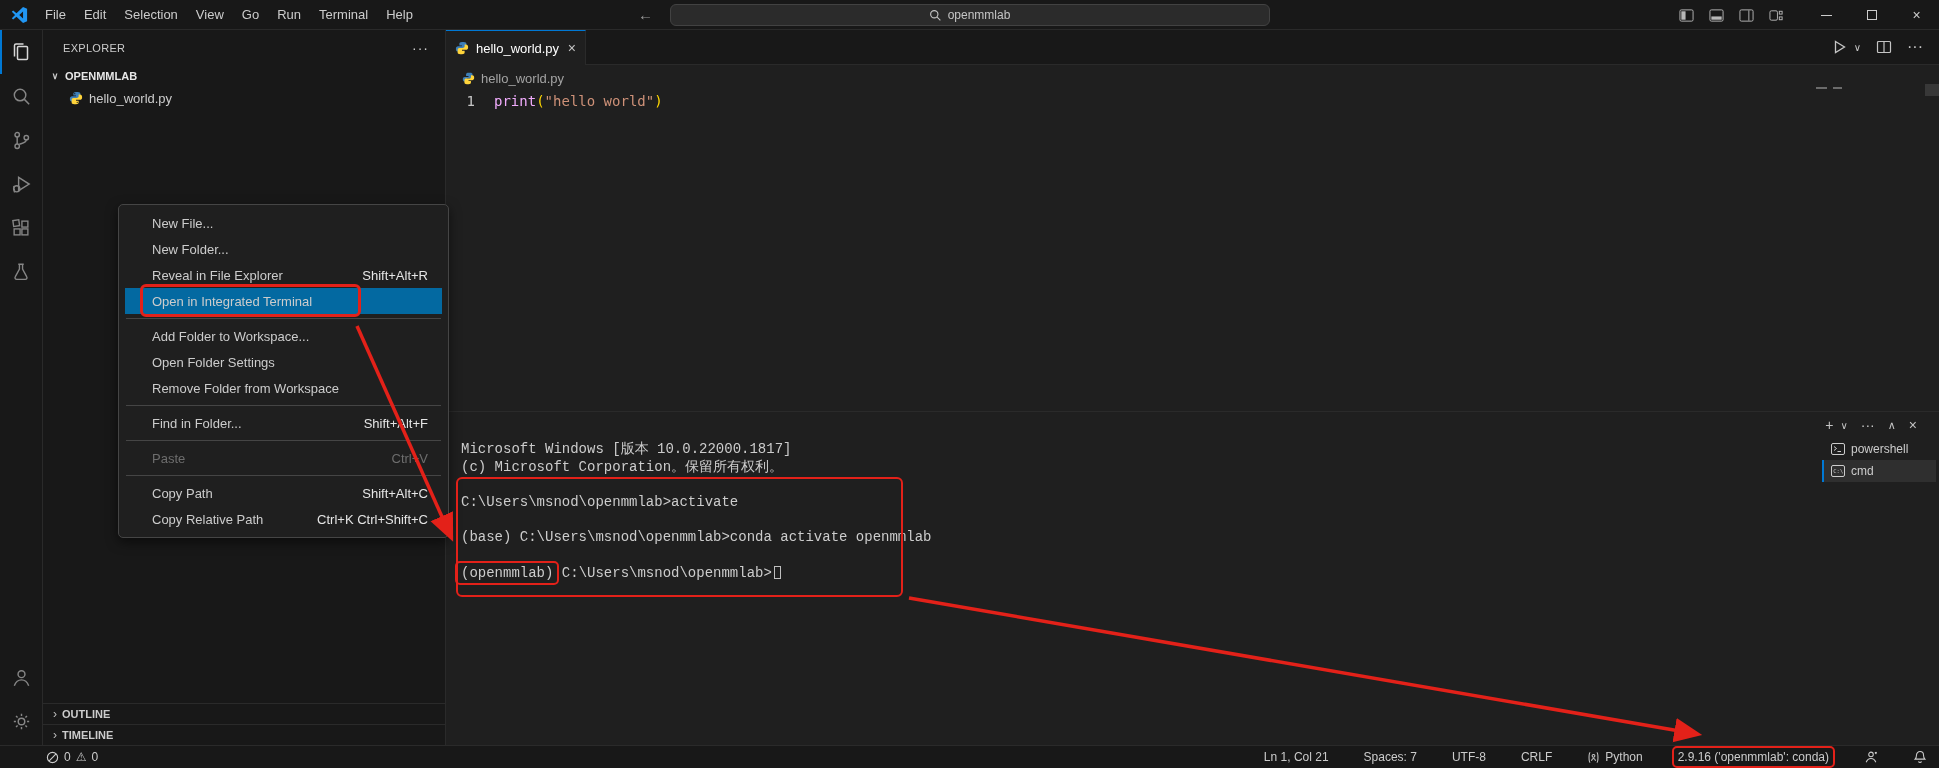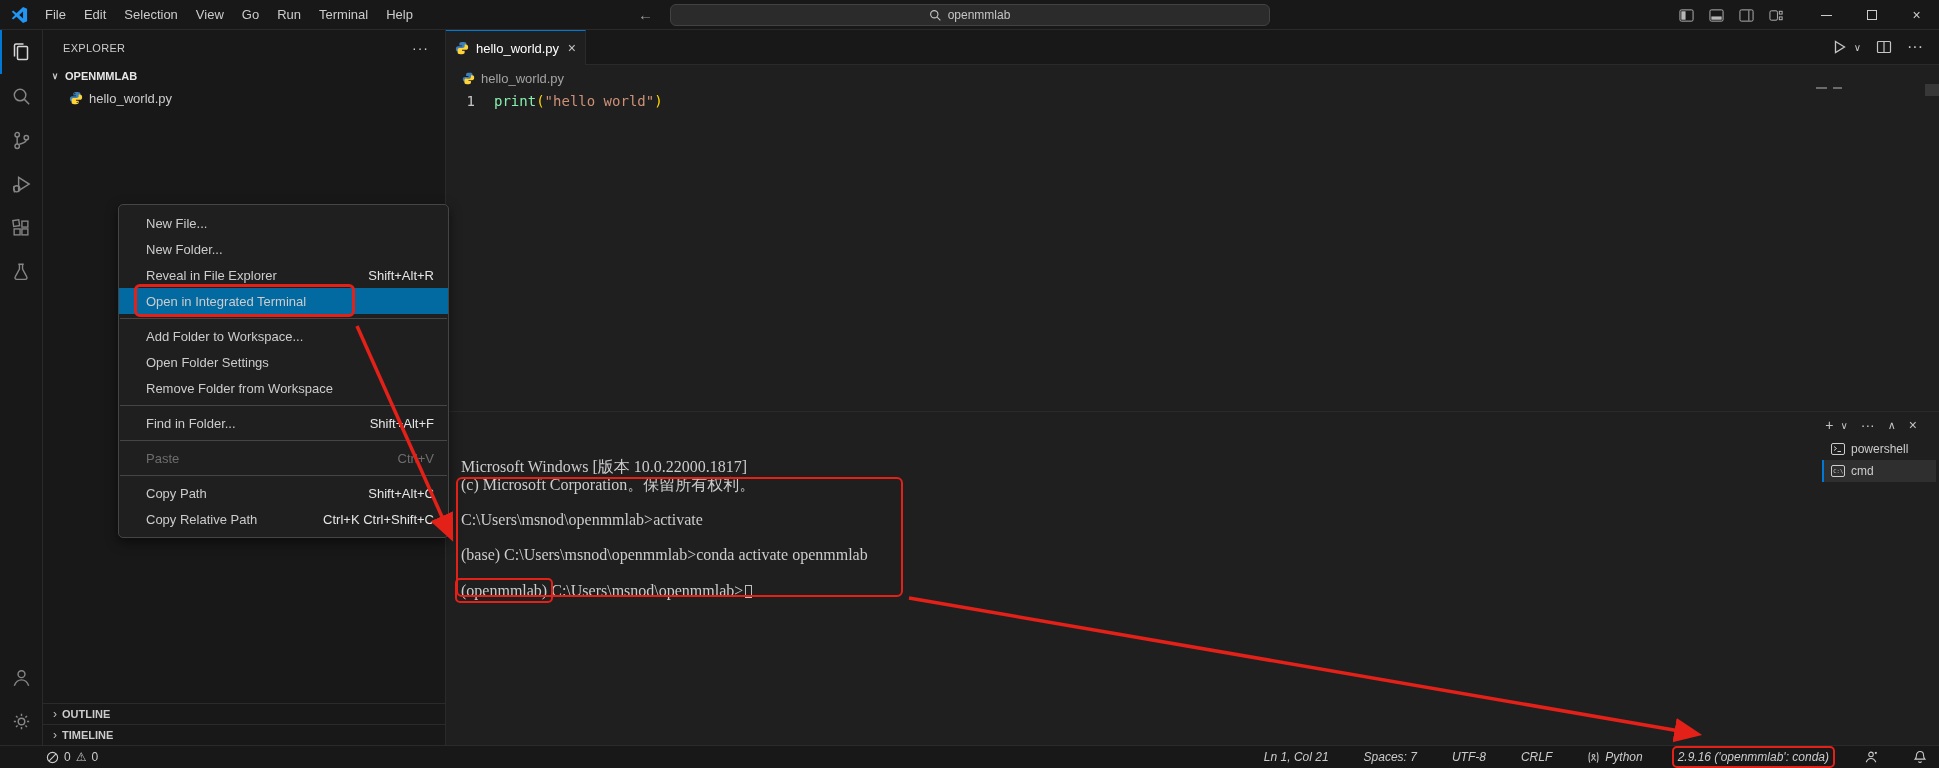--- a/index.html
+++ b/index.html
@@ -40,48 +40,48 @@
   .editor-area { position:absolute; left:446px; top:30px; right:0; height:381px; background:#1f1f1f; }
   .tabbar { height:35px; background:#181818; border-bottom:1px solid #2a2a2a; display:flex; align-items:stretch; }
   .tab { width:140px; background:#1f1f1f; border-top:1px solid #0078d4; border-right:1px solid #2a2a2a; display:flex; align-items:center; gap:7px; padding:0 9px; font-size:13px; color:#fff; margin-bottom:-1px; }
   .tab-close { margin-left:auto; color:#c5c5c5; font-size:14px; }
   .editor-actions { margin-left:auto; display:flex; align-items:center; gap:15px; padding-right:16px; color:#c5c5c5; }
   .ea-chev { font-size:10px; margin-left:-8px; color:#c5c5c5; }
   .breadcrumb { height:26px; display:flex; align-items:center; gap:6px; padding-left:16px; color:#a3a3a3; font-size:13px; }
   .code-area { position:relative; font-family:"DejaVu Sans Mono", monospace; font-size:14px; }
   .line-row { display:flex; height:19px; align-items:center; }
   .line-num { width:48px; text-align:right; color:#c6c6c6; padding-right:19px; flex:0 0 auto; }
-  .tok-fn { color:#86efac; } .tok-br { color:#ffd700; } .tok-str { color:#ce9178; }
+  .tok-fn { color:#f0abfc; } .tok-br { color:#ffd700; } .tok-str { color:#ce9178; }
   .minimap-dash { position:absolute; top:57px; right:112px; width:11px; height:2px; background:#6b6b6b; }
   .minimap-dash2 { position:absolute; top:57px; right:97px; width:9px; height:2px; background:#6b6b6b; }
   .scroll-slider { position:absolute; top:54px; right:0; width:14px; height:12px; background:#383838; }
 
   
   .panel { position:absolute; left:446px; top:411px; right:0; bottom:23px; background:#1f1f1f; border-top:1px solid #2a2a2a; }
   .panel-tabs { height:24px; display:flex; align-items:stretch; gap:26px; padding-left:18px; font-size:11px; color:#8f8f8f; letter-spacing:.4px; margin-top:2px; }
   .panel-tab { display:flex; align-items:center; border-bottom:1px solid transparent; }
   .panel-tab.active { color:#e7e7e7; border-bottom-color:#0078d4; }
   .panel-actions { position:absolute; right:22px; top:5px; display:flex; gap:13px; color:#c5c5c5; font-size:14px; align-items:center; }
   .pa-chev { font-size:10px; margin-left:-6px; }
   .pa-sm { font-size:11px; }
-  .terminal-body { position:absolute; left:15px; top:46px; font-family:Liberation Serif, serif; font-size:16px; line-height:17.7px; color:#cccccc; }
+  .terminal-body { position:absolute; left:15px; top:29px; font-family:Liberation Mono, monospace; font-size:14px; line-height:17.7px; color:#cccccc; }
   .t-line { min-height:17.7px; white-space:pre; }
   .t-cursor { display:inline-block; width:7px; height:13px; border:1px solid #bfbfbf; vertical-align:-2px; margin-left:2px; }
   .term-sidebar { position:absolute; right:3px; top:26px; width:114px; }
   .term-row { height:22px; display:flex; align-items:center; gap:6px; padding-left:9px; font-size:12px; color:#cccccc; }
   .term-row.selected { background:#2f2f2f; box-shadow: inset 2px 0 0 #0078d4; }
 
   
   .statusbar { position:absolute; left:0; right:0; bottom:0; height:23px; background:#181818; border-top:1px solid #2a2a2a; display:flex; align-items:center; font-size:12px; color:#cccccc; padding:0 12px; z-index:5; }
   .status-left { display:flex; gap:5px; align-items:center; margin-left:34px; }
-  .status-right { margin-left:auto; display:flex; gap:35px; align-items:flex-start;font-style:italic; }
+  .status-right { margin-left:auto; display:flex; gap:35px; align-items:flex-start; }
   .st-item { display:flex; align-items:center; gap:5px; }
 
   
-  .context-menu { position:absolute; left:118px; top:204px; width:331px; background:#1f1f1f; border:1px solid #454545; border-radius:5px; box-shadow:0 4px 12px rgba(0,0,0,.55); padding:5px 0; z-index:10; font-size:13px; }
+  .context-menu { position:absolute; left:118px; top:204px; width:331px; background:#1f1f1f; border:1px solid #454545; border-radius:5px; box-shadow:0 4px 12px rgba(0,0,0,.55); padding:5px 6px; z-index:10; font-size:13px; }
   .cm-item { height:26px; display:flex; align-items:center; padding:0 14px 0 27px; color:#cccccc; position:relative; }
   .cm-item.highlight { background:#0369a1; }
   .cm-item.disabled { color:#6d6d6d; }
   .cm-item.disabled .cm-shortcut { color:#6d6d6d; }
   .cm-shortcut { margin-left:auto; color:#e5e5e5; }
   .cm-sep { height:1px; background:#454545; margin:4px 1px; }
 
   
   .ring-box { position:absolute; left:15px; top:-4px; width:221px; height:33px; border:3px solid #e32119; border-radius:6px; pointer-events:none; }
   .annot-rect { position:absolute; border:2px solid #e32119; border-radius:6px; pointer-events:none; z-index:15; }

